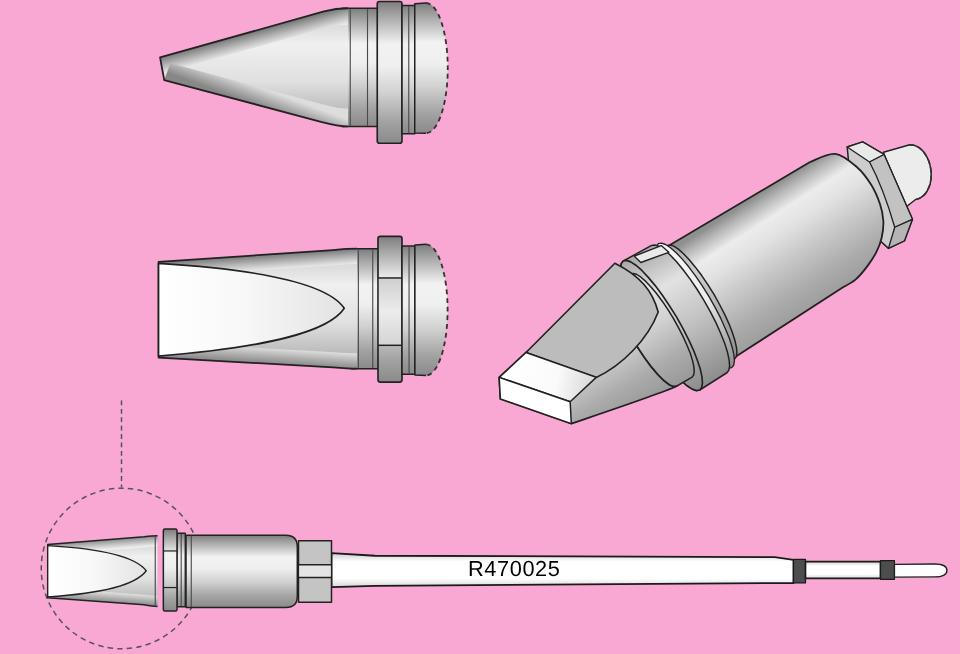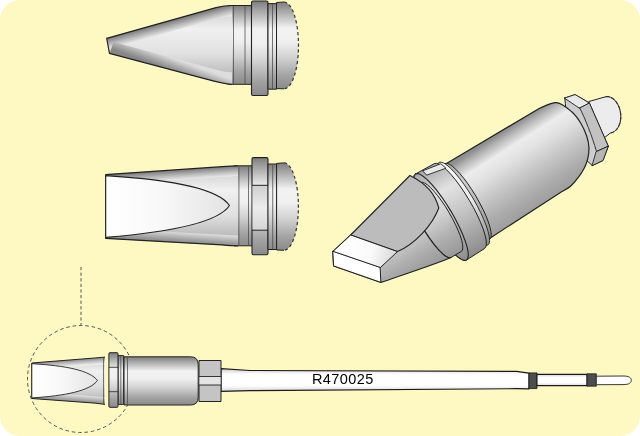--- a/index.html
+++ b/index.html
@@ -1,17 +1,17 @@
 <!DOCTYPE html>
 <html><head>
 <meta charset="utf-8">
 <style>
   html,body{margin:0;padding:0;background:#fff;}
-  .page{position:relative;width:640px;height:436px;background:#fef9c3;overflow:hidden;
-        font-family:"Liberation Sans", sans-serif;border-radius:20px;}
+  .page{position:relative;width:640px;height:436px;background:#f9a8d4;overflow:hidden;
+        font-family:"Liberation Sans", sans-serif;}
 </style>
 </head>
 <body>
 <div class="page">
 <svg width="640" height="436" viewBox="0 0 640 436">
 <defs>
   <linearGradient id="gMetal" x1="0" y1="0" x2="0" y2="1">
     <stop offset="0" stop-color="#7d7d7d"></stop>
     <stop offset="0.10" stop-color="#a5a5a5"></stop>
     <stop offset="0.30" stop-color="#f2f2f2"></stop>

